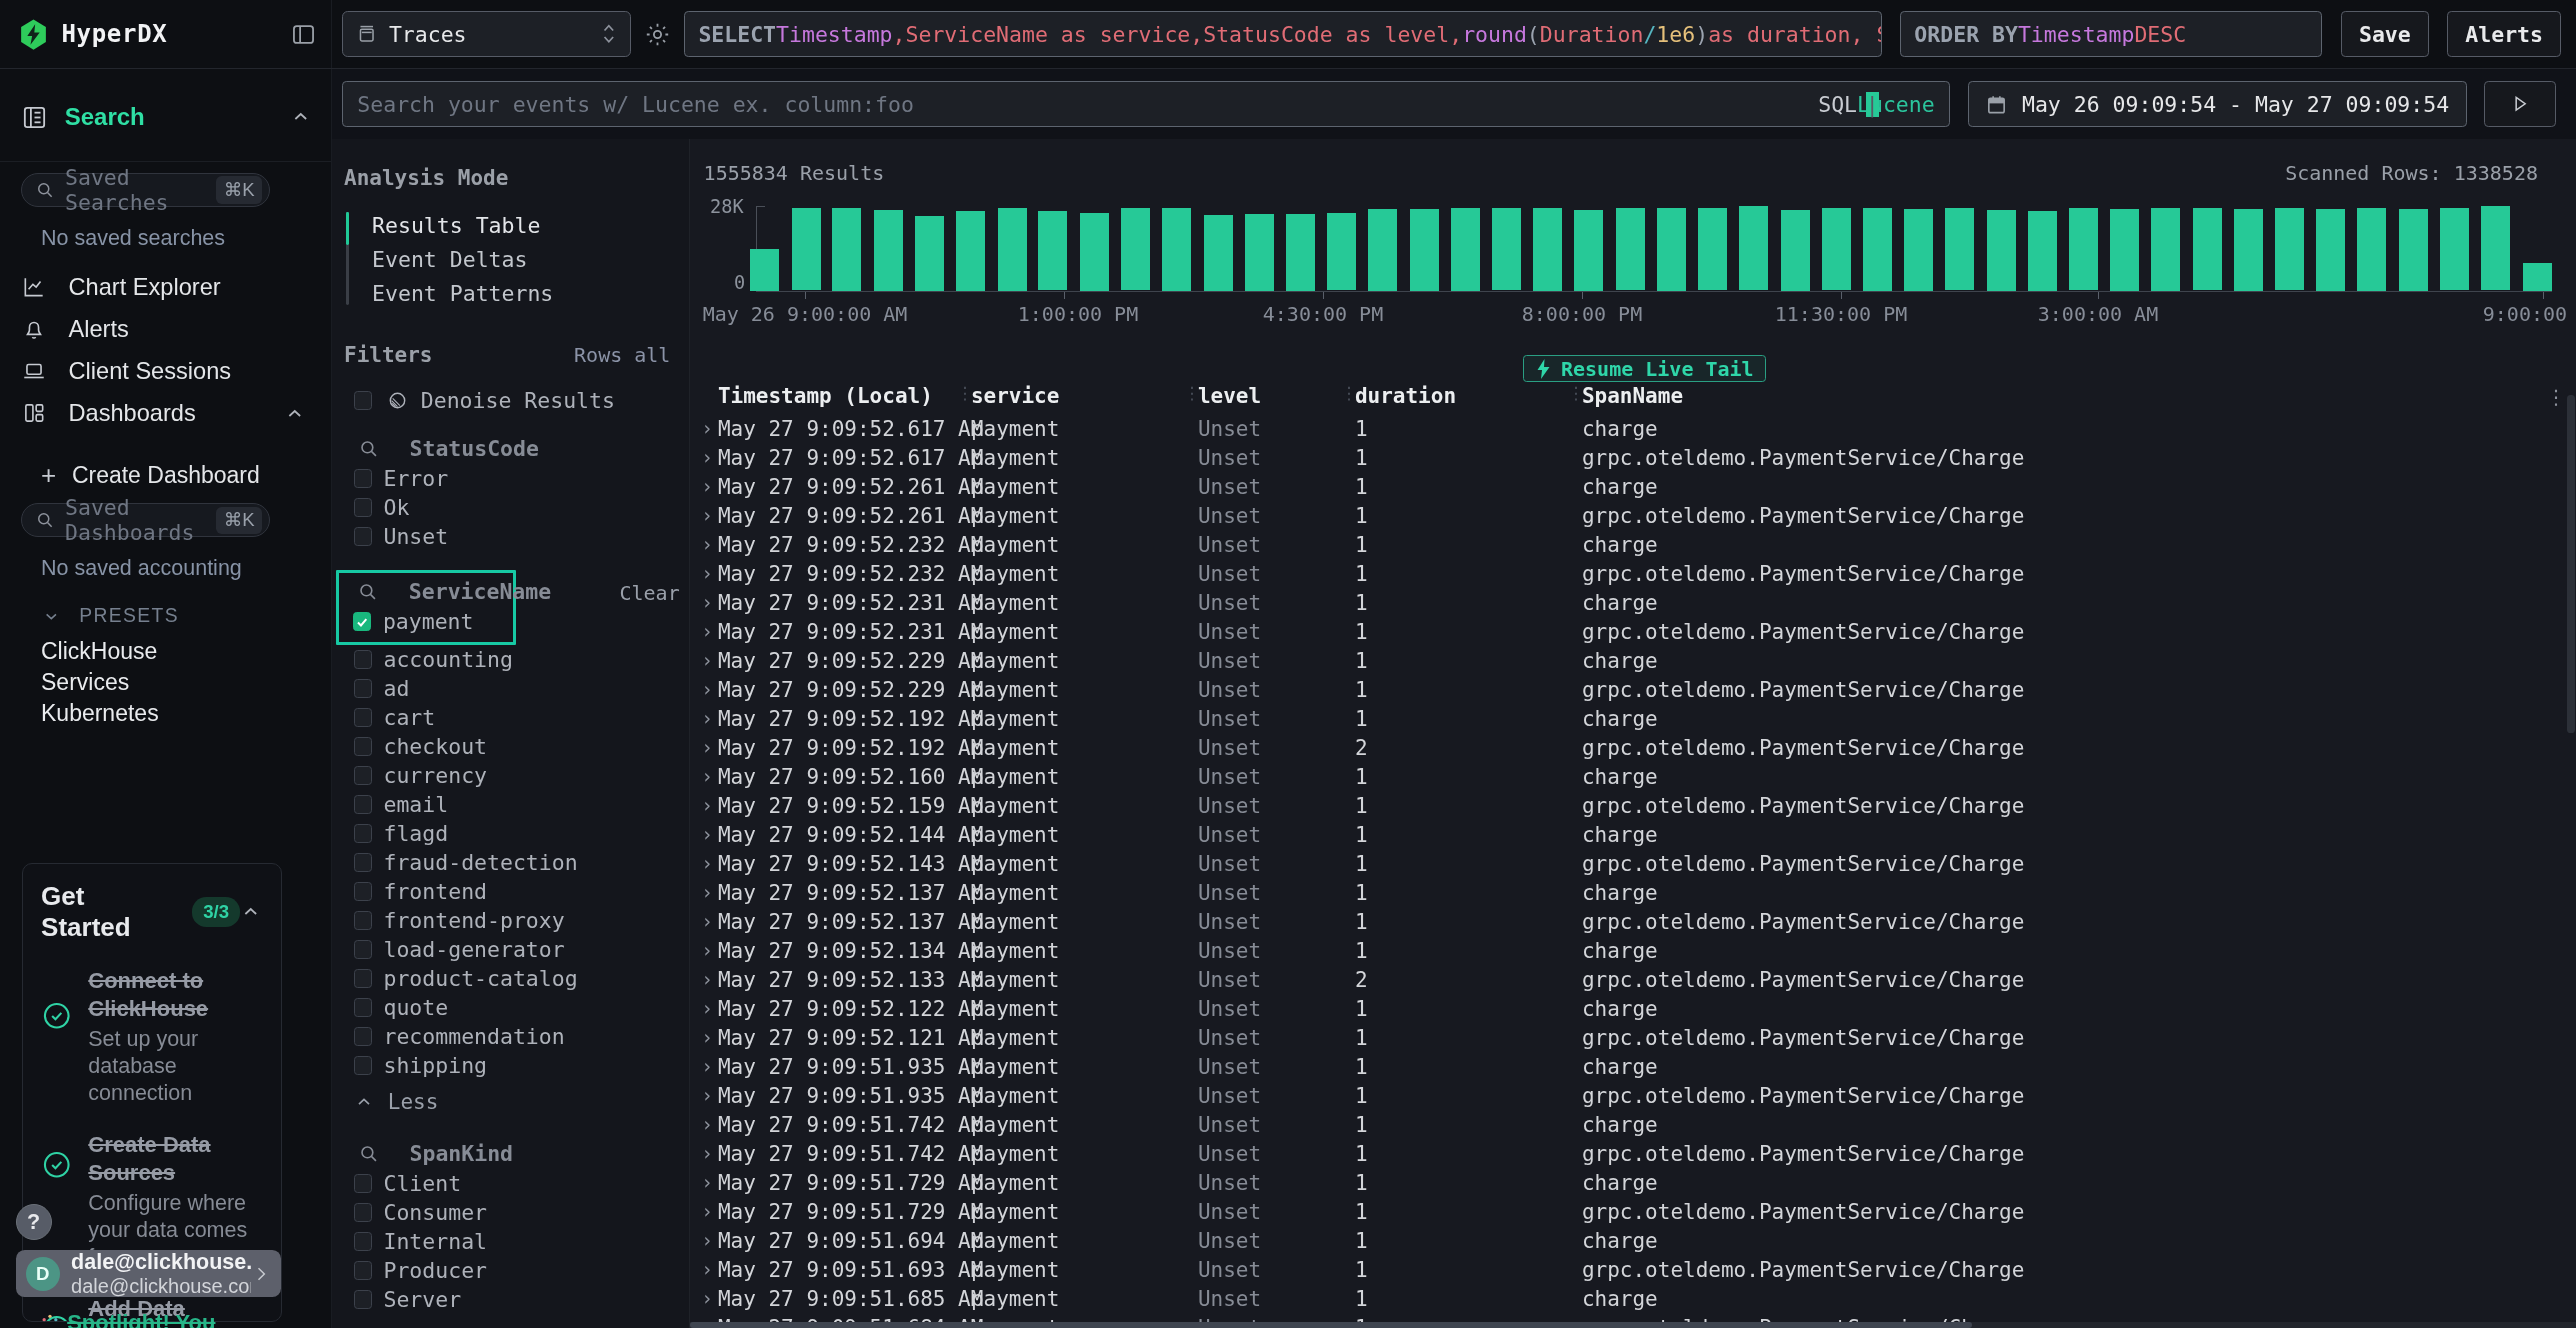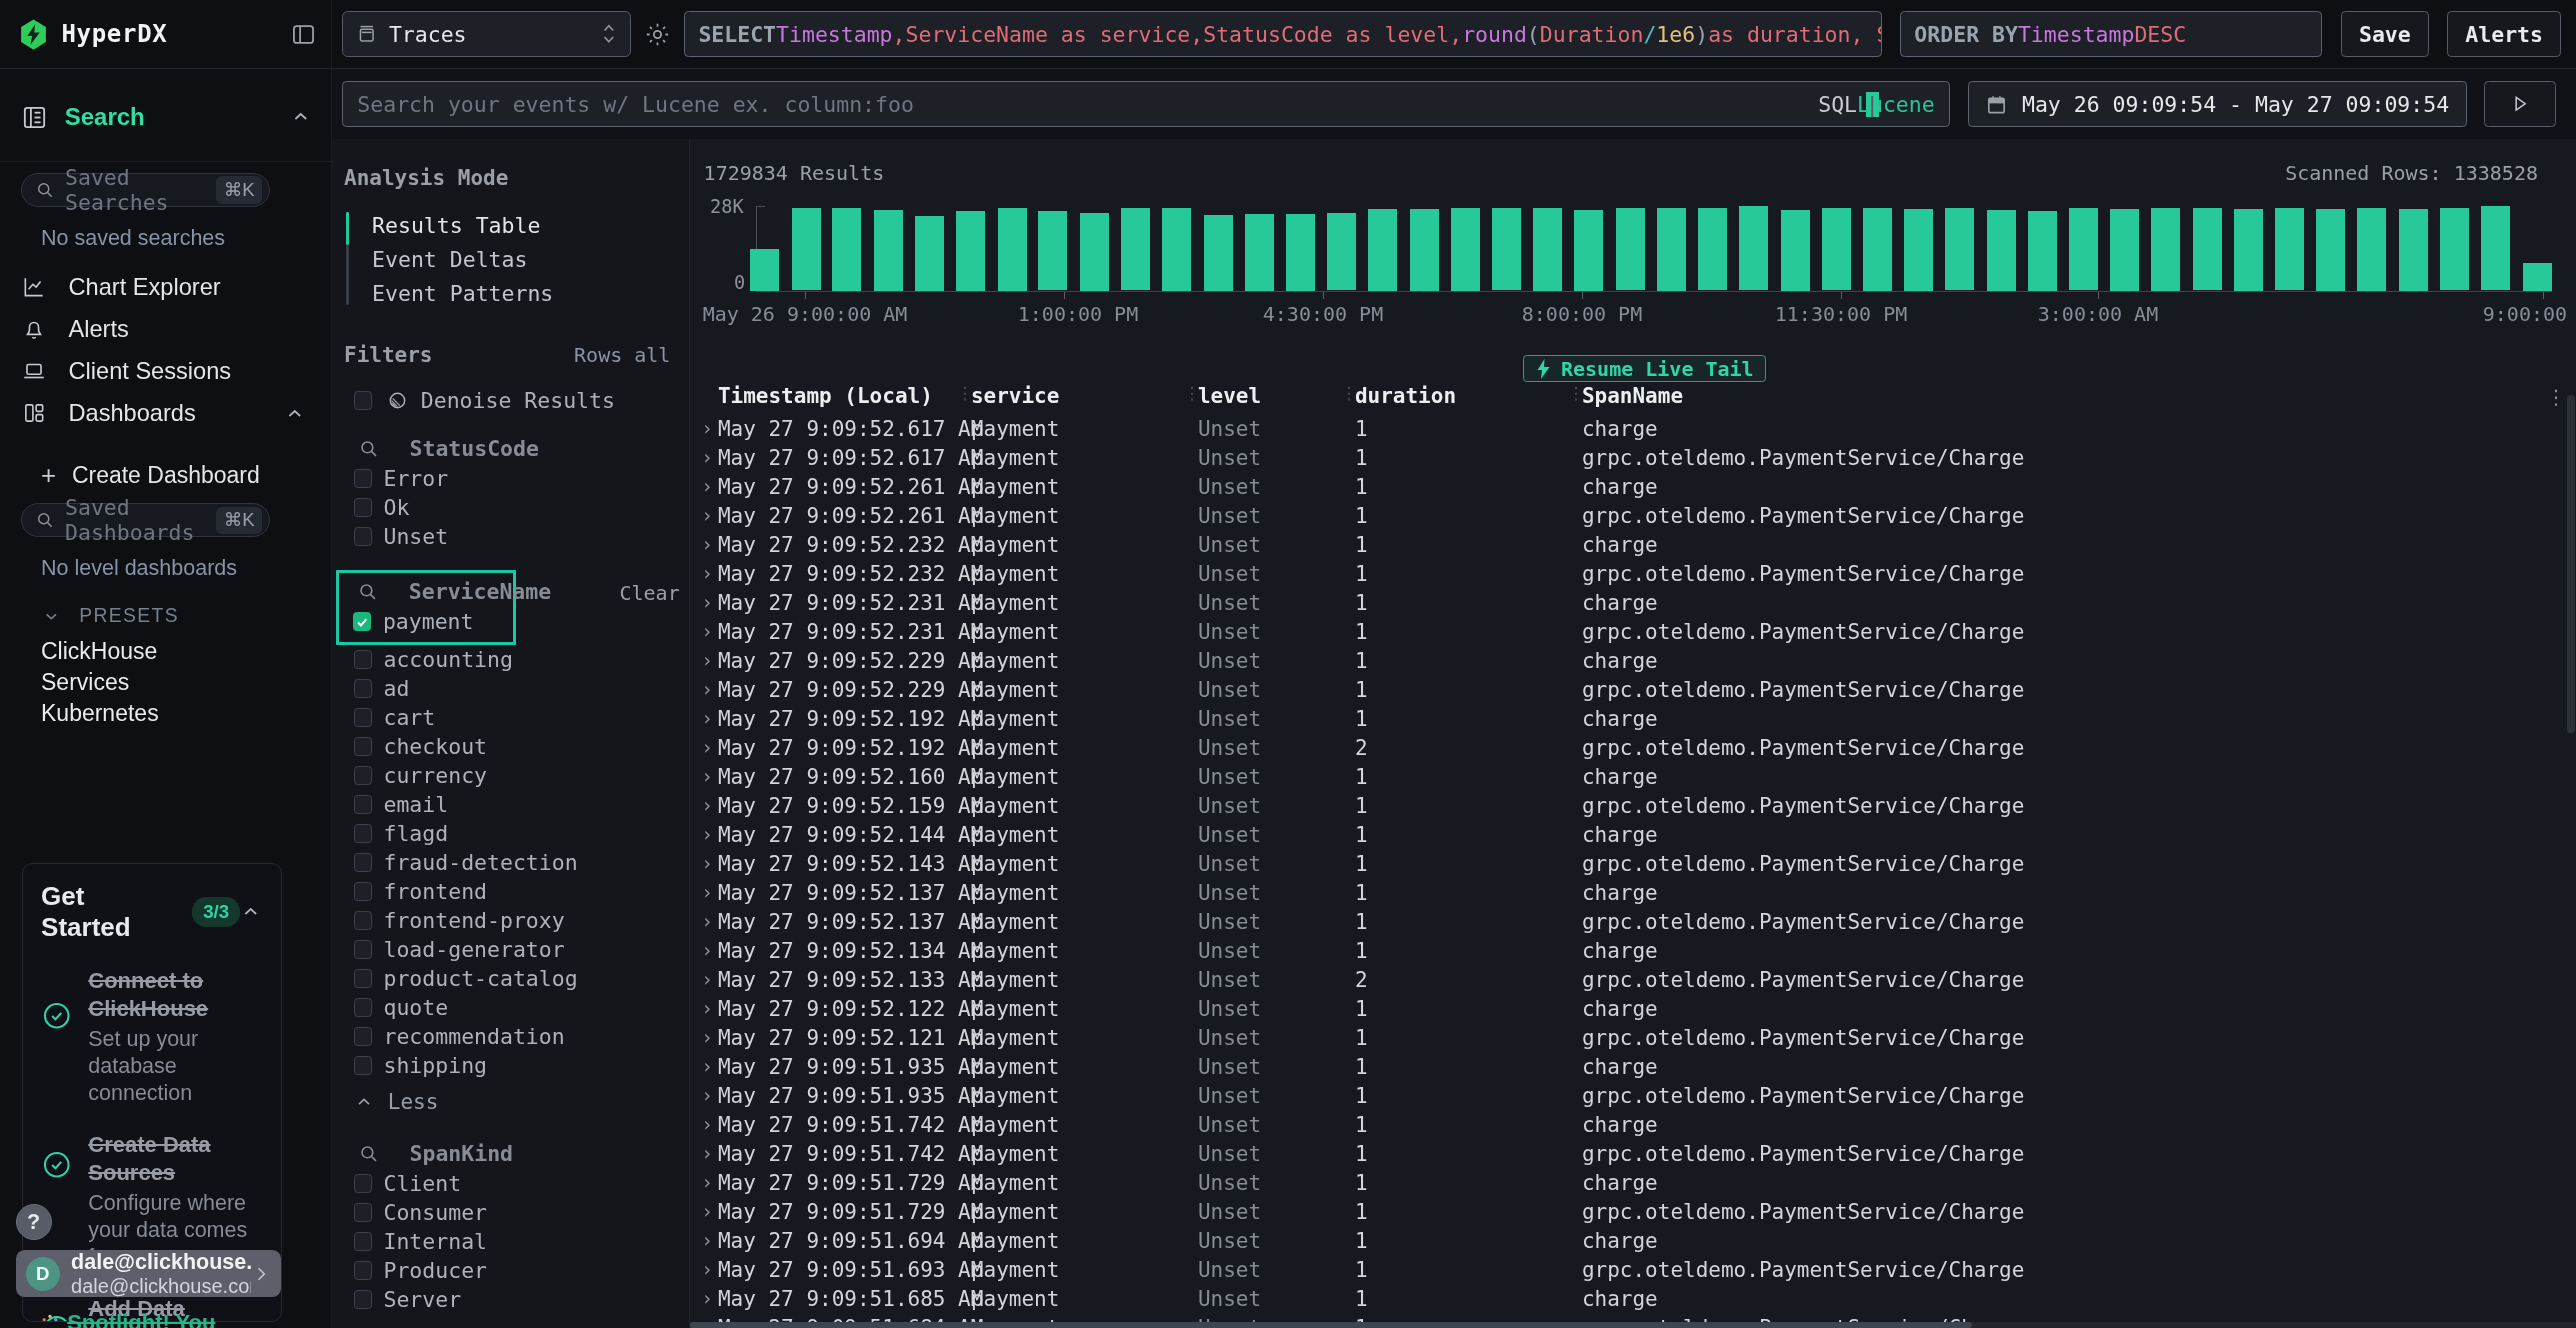--- a/index.html
+++ b/index.html
@@ -303,21 +303,21 @@
       </div>
 
       <div class="pill">
         <svg width="20" height="20" viewBox="0 0 24 24" fill="none" stroke="#8d929c" stroke-width="1.8">
           <circle cx="10.5" cy="10.5" r="6"></circle>
             <line x1="15" y1="15" x2="20" y2="20"></line>
         </svg>
         <span class="ph">Saved Dashboards</span>
         <span class="kbd">⌘K</span>
       </div>
-      <div class="sb-note">No level dashboards</div>
+      <div class="sb-note">No saved accounting</div>
 
       <div class="presets">
         <svg width="18.6" height="18.6" viewBox="0 0 24 24" fill="none" stroke="currentColor" stroke-width="2">
             <polyline points="6,9.5 12,15 18,9.5"></polyline>
           </svg>
         <span>PRESETS</span>
       </div>
       <div class="preset-list" id="preset-list">
           <div class="preset-item">ClickHouse</div>
           <div class="preset-item">Services</div>
@@ -595,21 +595,21 @@
                   <span class="cb"></span>
                   <span class="flabel">Server</span>
                 </label>
               </div>
           </div>
 
         </aside>
 
         <main class="main">
           <div class="stats-row">
-            <span>1729834 Results</span>
+            <span>1555834 Results</span>
             <span class="scanned">Scanned Rows: 1338528</span>
           </div>
 
           <div class="chart" id="chart">
             <span class="yax-lab" style="right:auto;left:20px" id="ymax">28K</span>
             <span class="yax-zero" id="yzero">0</span>
             <div class="yax-tick"></div>
             <div class="yax-line"></div>
             <div class="baseline"></div>
             <div id="bars">

